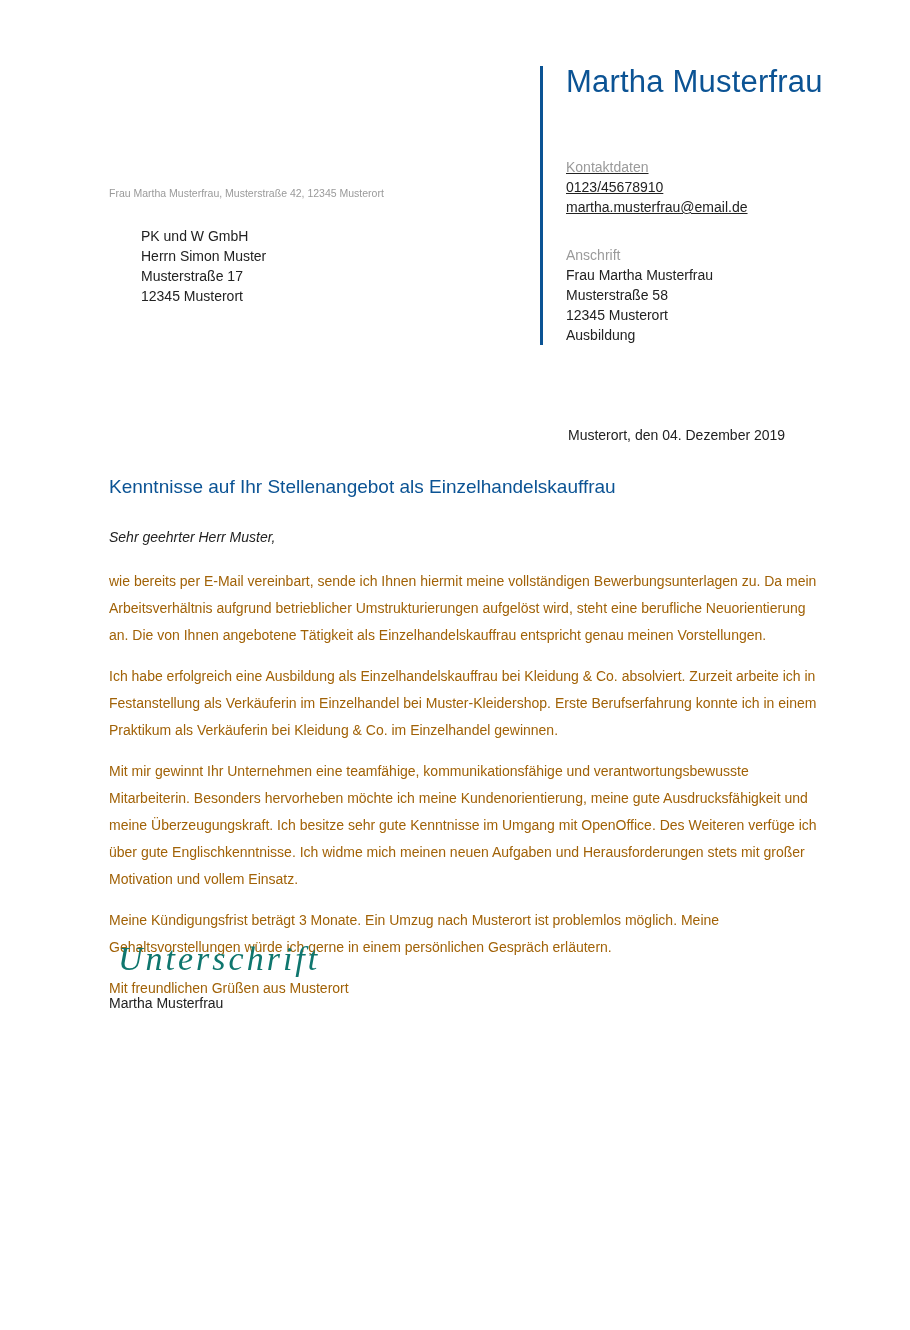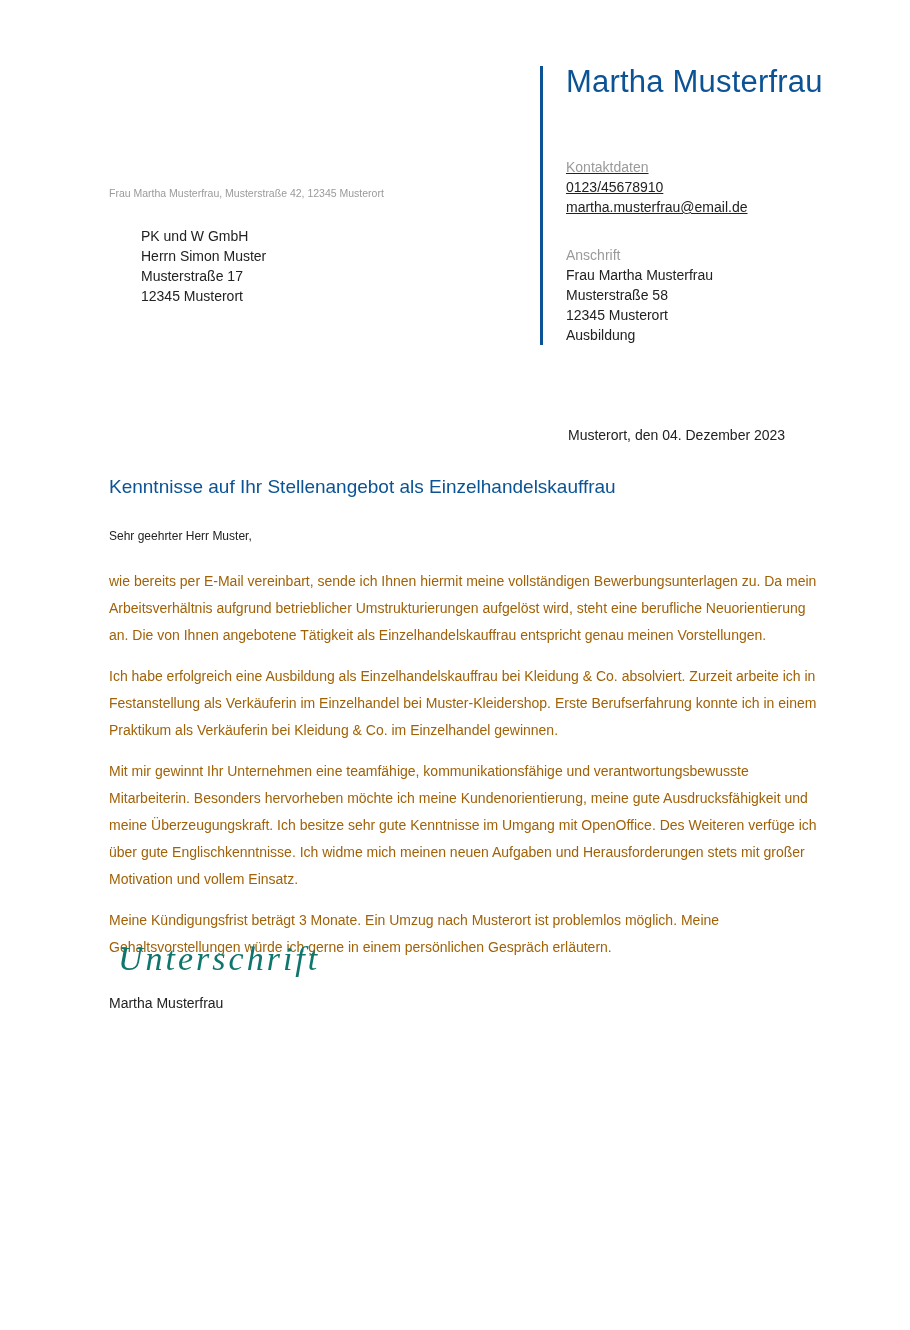--- a/index.html
+++ b/index.html
@@ -7,21 +7,21 @@
          font-family: "Liberation Sans", sans-serif; color: #222; }
   .page { position: absolute; left: 0; top: 0; width: 782px; height: 1330px; background: #fff; }
   .vbar { position: absolute; left: 540px; top: 66px; width: 3px; height: 279px; background: #0b5394; }
   .name { position: absolute; left: 566px; top: 64px; font-size: 31px; color: #0b5394; letter-spacing: 0.2px; white-space: nowrap; }
   .side-block { position: absolute; left: 566px; font-size: 14px; line-height: 20px; color: #222; }
   .side-label { color: #9a9a9a; }
   .sender-line { position: absolute; left: 109px; top: 187px; font-size: 10.5px; color: #9a9a9a; white-space: nowrap; }
   .recipient { position: absolute; left: 109px; top: 226px; font-size: 14px; line-height: 20px; color: #222; margin-left: 32px; }
   .date { position: absolute; left: 568px; top: 427px; font-size: 14px; color: #222; white-space: nowrap; }
   .subject { position: absolute; left: 109px; top: 476px; font-size: 19px; color: #0b5394; white-space: nowrap; }
-  .salutation { position: absolute; left: 109px; top: 529px; font-size: 12px; color: #222; }
+  .salutation { position: absolute; left: 109px; top: 529px; font-size: 14px; color: #222; font-style: italic; }
   .body { position: absolute; left: 109px; top: 568px; width: 716px; font-size: 14px; line-height: 27px; color: #a16207; }
   .body p { margin: 0 0 14px 0; }
   .signature { position: absolute; left: 118px; top: 940px; font-family: Liberation Serif, serif; font-style: italic;
                font-size: 34px; color: #0f766e; letter-spacing: 3px; white-space: nowrap; }
   .signer { position: absolute; left: 109px; top: 995px; font-size: 14px; color: #222; }
   .row { display: block; white-space: nowrap; }
 </style>
 </head>
 <body>
 
@@ -47,30 +47,31 @@
 
   <div class="sender-line">Frau Martha Musterfrau, Musterstraße 42, 12345 Musterort</div>
 
   <div class="recipient">
     <span class="row">PK und W GmbH</span>
     <span class="row">Herrn Simon Muster</span>
     <span class="row">Musterstraße 17</span>
     <span class="row">12345 Musterort</span>
   </div>
 
-  <div class="date">Musterort, den 04. Dezember 2023</div>
+  <div class="date">Musterort, den 04. Dezember 2019</div>
 
   <div class="subject">Kenntnisse auf Ihr Stellenangebot als Einzelhandelskauffrau</div>
 
   <div class="salutation">Sehr geehrter Herr Muster,</div>
 
   <div class="body">
     <p>wie bereits per E-Mail vereinbart, sende ich Ihnen hiermit meine vollständigen Bewerbungsunterlagen zu. Da mein Arbeitsverhältnis aufgrund betrieblicher Umstrukturierungen aufgelöst wird, steht eine berufliche Neuorientierung an. Die von Ihnen angebotene Tätigkeit als Einzelhandelskauffrau entspricht genau meinen Vorstellungen.</p>
     <p>Ich habe erfolgreich eine Ausbildung als Einzelhandelskauffrau bei Kleidung &amp; Co. absolviert. Zurzeit arbeite ich in Festanstellung als Verkäuferin im Einzelhandel bei Muster-Kleidershop. Erste Berufserfahrung konnte ich in einem Praktikum als Verkäuferin bei Kleidung &amp; Co. im Einzelhandel gewinnen.</p>
     <p>Mit mir gewinnt Ihr Unternehmen eine teamfähige, kommunikationsfähige und verantwortungsbewusste Mitarbeiterin. Besonders hervorheben möchte ich meine Kundenorientierung, meine gute Ausdrucksfähigkeit und meine Überzeugungskraft. Ich besitze sehr gute Kenntnisse im Umgang mit OpenOffice. Des Weiteren verfüge ich über gute Englischkenntnisse. Ich widme mich meinen neuen Aufgaben und Herausforderungen stets mit großer Motivation und vollem Einsatz.</p>
     <p>Meine Kündigungsfrist beträgt 3 Monate. Ein Umzug nach Musterort ist problemlos möglich. Meine Gehaltsvorstellungen würde ich gerne in einem persönlichen Gespräch erläutern.</p>
+    <p>Mit freundlichen Grüßen aus Musterort</p>
   </div>
 
   <div class="signature">Unterschrift</div>
 
   <div class="signer">Martha Musterfrau</div>
 
 </div>
 
 </body></html>

